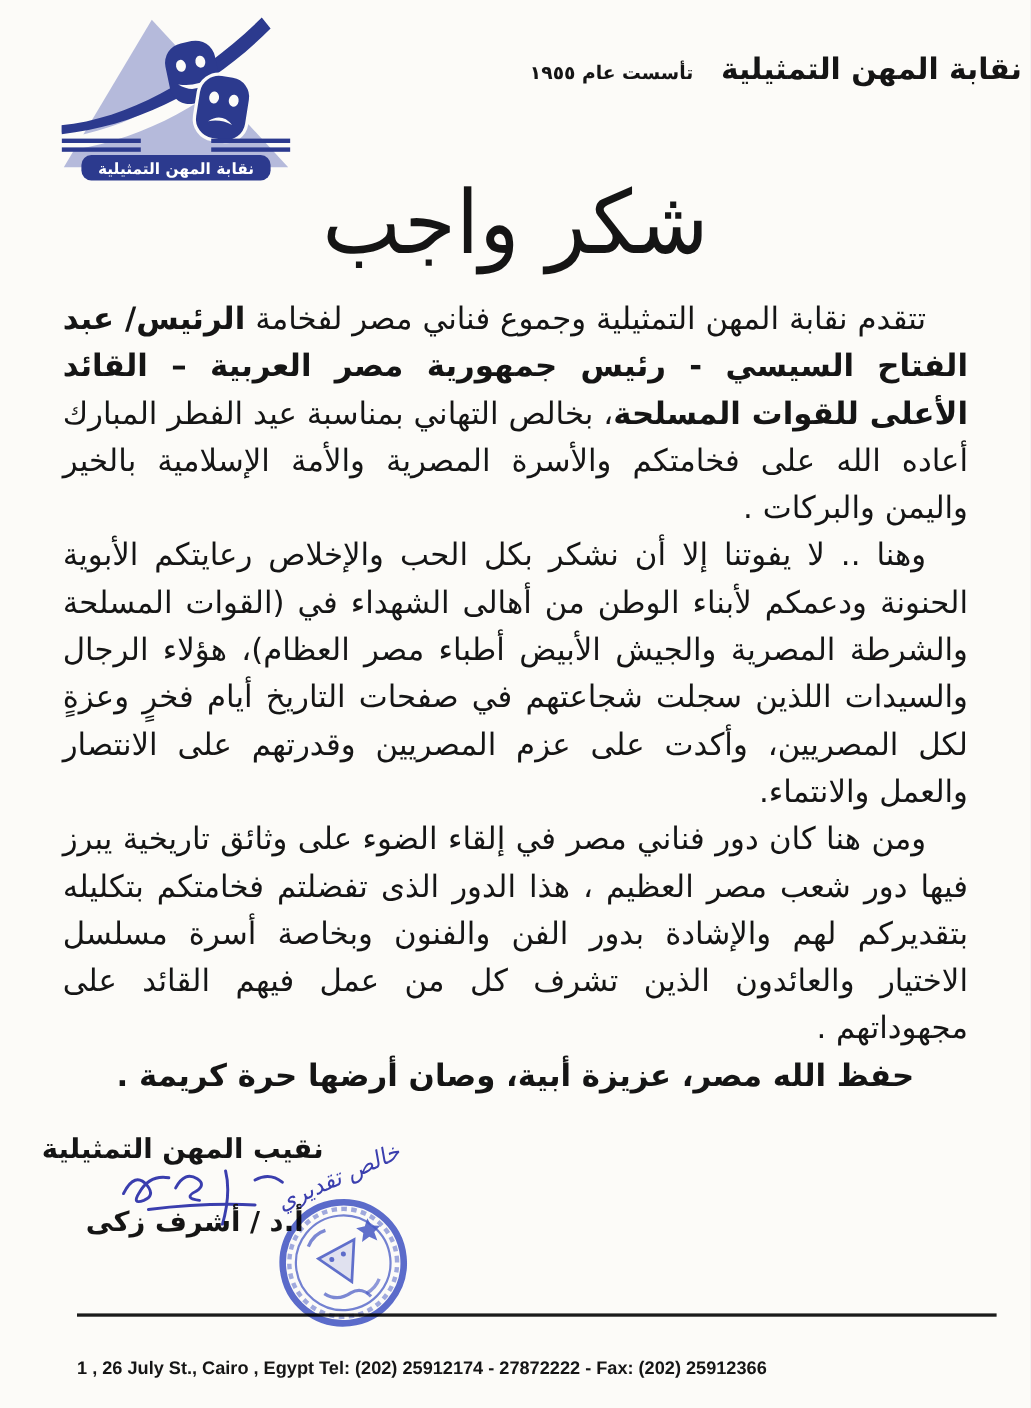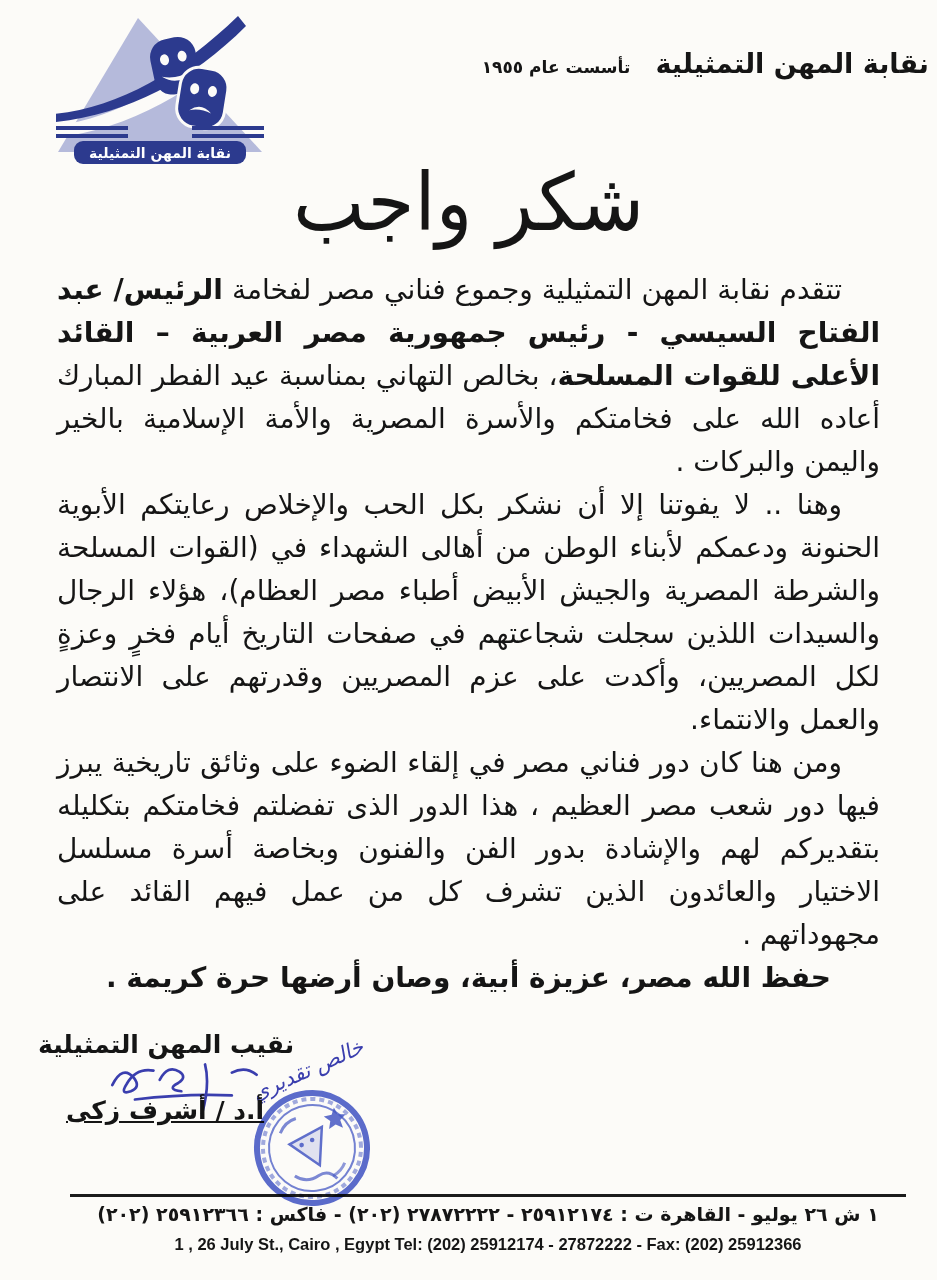--- a/index.html
+++ b/index.html
@@ -37,22 +37,22 @@
   .b { font-weight:bold; }
 
   
   .sig-title {
     position:absolute; left:38px; top:1030px; width:258px;
     direction:rtl; text-align:left;
     font-size:25px; font-weight:bold;
   }
   .sig-name {
     position:absolute; left:66px; top:1096px; width:210px;
-    direction:rtl; text-align:left;
-    font-size:25px; font-weight:bold;text-decoration:underline;
+    direction:rtl; text-align:right;
+    font-size:25px; font-weight:bold;
   }
   .signature-scribble {
     position:absolute; left:104px; top:1052px; width:165px; height:62px;
   }
   .handwritten-note {
     position:absolute; left:248px; top:1058px;
     direction:rtl; white-space:nowrap;
     font-size:21px; font-style:italic; color:#3a3eae;
     transform:rotate(-24deg);
   }
@@ -66,21 +66,21 @@
     position:absolute; left:70px; top:1194px; width:836px; height:3px;
     background:#1b1b1b;
   }
   .footer-ar {
     position:absolute; left:70px; top:1203px; width:836px;
     direction:rtl; text-align:center;
     font-size:19px; font-weight:bold;
   }
   .footer-en {
     position:absolute; left:70px; top:1235px; width:836px;
-    text-align:center; font-size:16.5px; font-weight:bold;
+    text-align:left; font-size:16.5px; font-weight:bold;
     font-family:"Liberation Sans", sans-serif;
   }
 </style>
 </head>
 <body>
 
 <div class="page">
 
   <svg class="logo" viewBox="0 0 208 152" aria-hidden="true">
 
@@ -154,16 +154,15 @@
       <path d="M42,88 q11,9 24,2 q10,-5 18,5" stroke-width="3" opacity="0.7"></path>
       <path d="M32,44 q6,-11 17,-13" stroke-width="3" opacity="0.7"></path>
       <path d="M80,92 q9,-4 13,-12" stroke-width="3" opacity="0.6"></path>
     </g>
     <path d="M88,24 l3,7 8,1 -6,5 2,8 -7,-4 -7,4 2,-8 -6,-5 8,-1 Z" fill="#4659c9" opacity="0.85"></path>
     <circle cx="52" cy="58" r="2.3" fill="#4659c9" opacity="0.85"></circle>
     <circle cx="63" cy="54" r="2.3" fill="#4659c9" opacity="0.85"></circle>
   </svg>
 
   <div class="footer-rule"></div>
-  <div class="footer-ar">١ ش ٢٦ يوليو - القاهرة ت : ٢٥٩١٢١٧٤ - ٢٧٨٧٢٢٢٢ (٢٠٢) - فاكس : ٢٥٩١٢٣٦٦ (٢٠٢)</div>
   <div class="footer-en">1 , 26 July St., Cairo , Egypt  Tel: (202) 25912174 - 27872222 - Fax: (202) 25912366</div>
 
 </div>
 
 </body></html>

